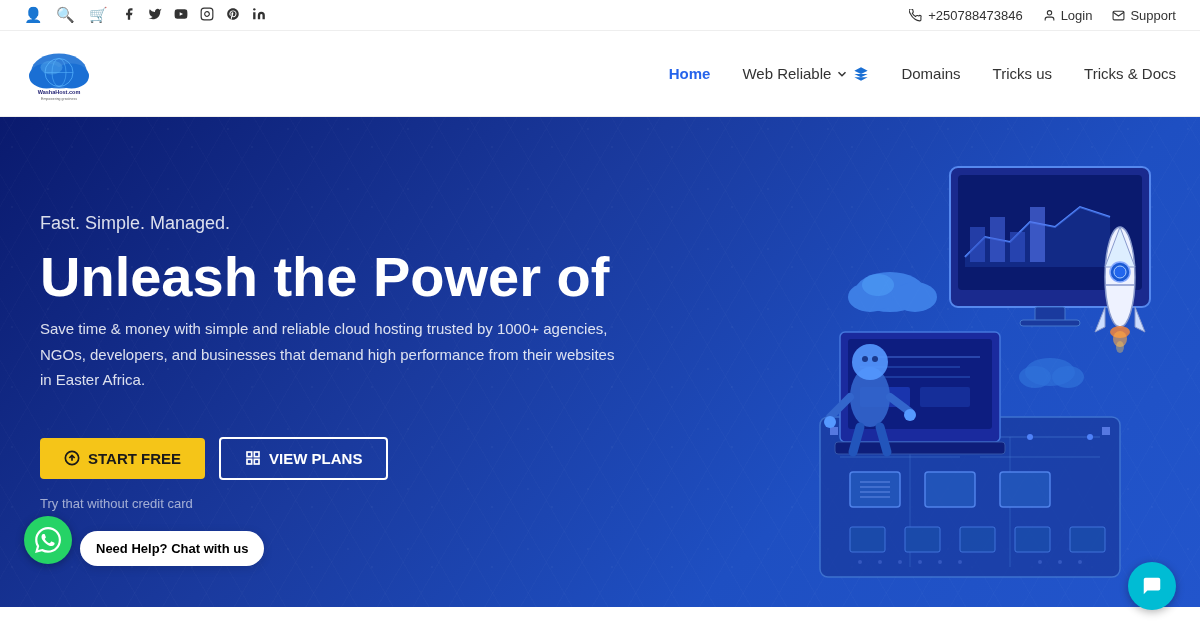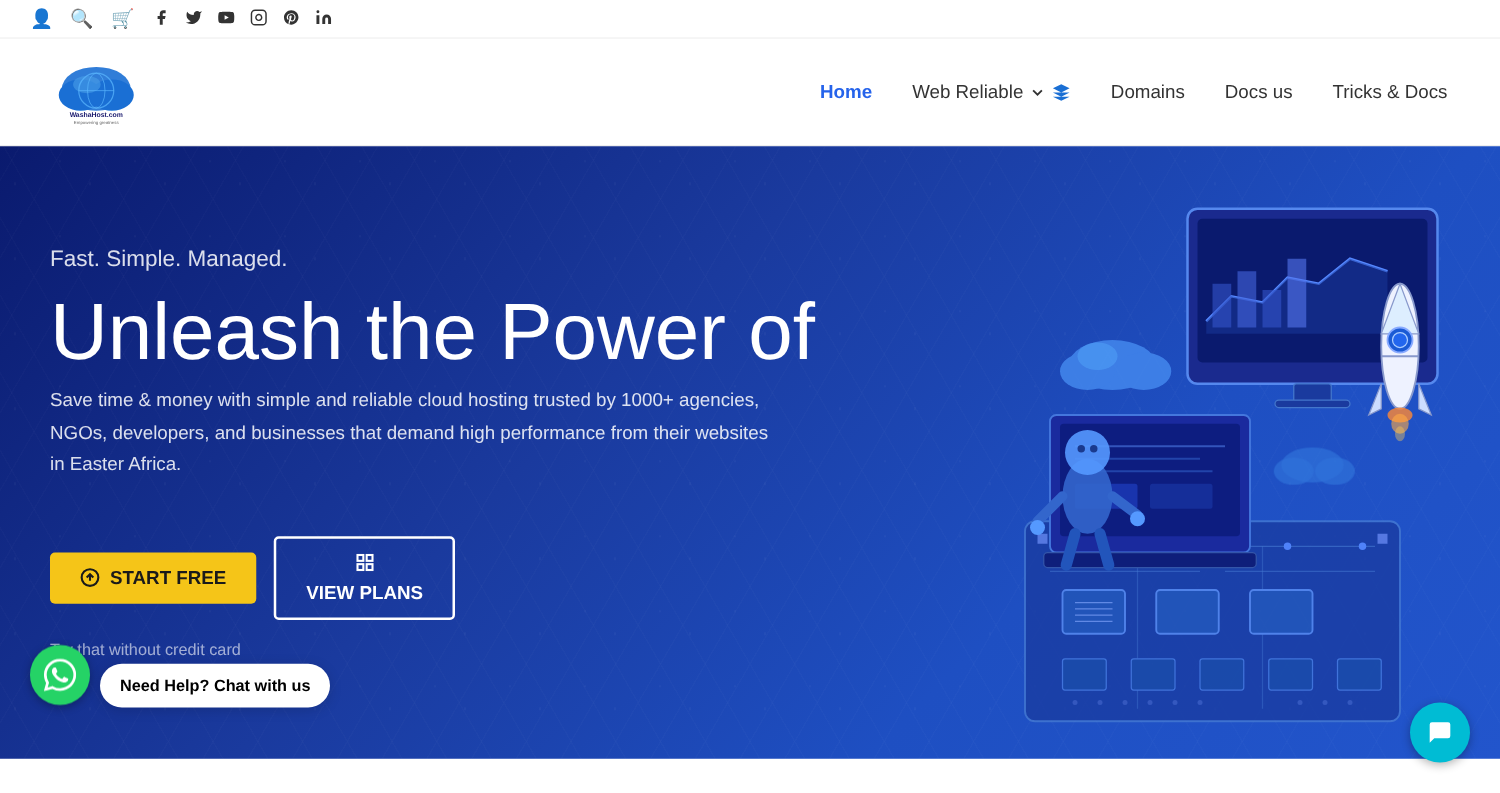--- a/index.html
+++ b/index.html
@@ -19,21 +19,21 @@
     .top-bar-right { display: flex; gap: 20px; align-items: center; color: #333; }
     .top-bar-icon { cursor: pointer; color: #333; font-size: 15px; }
     .top-bar-social { display: flex; gap: 12px; }
     .social-icon { font-size: 14px; color: #333; cursor: pointer; }
 
     
     .navbar {
       display: flex;
       justify-content: space-between;
       align-items: center;
-      padding: 10px 42px;
+      padding: 10px 24px;
       background: #fff;
       border-bottom: 1px solid #eee;
     }
     .logo-area { display: flex; align-items: center; gap: 8px; }
     .logo-img {
       width: 70px;
       height: 65px;
       display: flex;
       align-items: center;
       justify-content: center;
@@ -94,22 +94,22 @@
       position: relative;
       z-index: 2;
     }
     .hero-tagline {
       color: rgba(255,255,255,0.85);
       font-size: 18px;
       margin-bottom: 12px;
     }
     .hero-title {
       color: #fff;
-      font-size: 64px;
-      font-weight: 400;
+      font-size: 56px;
+      font-weight: 700;
       line-height: 1.1;
       margin-bottom: 8px;
     }
     .hero-desc {
       color: rgba(255,255,255,0.85);
       font-size: 15px;
       line-height: 1.7;
       max-width: 580px;
       margin-bottom: 44px;
     }
@@ -132,21 +132,20 @@
       color: #fff;
       border: 2px solid #fff;
       padding: 11px 24px;
       font-size: 15px;
       font-weight: 600;
       border-radius: 4px;
       cursor: pointer;
       display: flex;
       align-items: center;
       gap: 8px;
-      flex-direction: column;
     }
     .hero-note {
       color: rgba(255,255,255,0.6);
       font-size: 13px;
     }
 
     
     .hero-illustration {
       position: absolute;
       right: 20px;
@@ -251,20 +250,42 @@
             <path d="M12 2C6.48 2 2 6.48 2 12c0 4.24 2.65 7.86 6.39 9.29-.09-.78-.17-1.98.04-2.83.18-.76 1.22-5.17 1.22-5.17s-.31-.62-.31-1.55c0-1.45.84-2.54 1.89-2.54.89 0 1.32.67 1.32 1.48 0 .9-.57 2.25-.87 3.5-.25 1.04.52 1.89 1.54 1.89 1.85 0 3.09-2.38 3.09-5.19 0-2.14-1.44-3.75-4.04-3.75-2.94 0-4.77 2.19-4.77 4.64 0 .84.24 1.44.62 1.9.17.21.19.29.13.53-.04.17-.14.59-.18.75-.06.24-.24.33-.45.24-1.26-.52-1.84-1.91-1.84-3.47 0-2.57 2.17-5.66 6.47-5.66 3.47 0 5.74 2.52 5.74 5.23 0 3.58-1.98 6.27-4.9 6.27-.98 0-1.89-.53-2.21-1.12l-.62 2.42c-.21.82-.77 1.84-1.18 2.52.89.27 1.83.41 2.8.41 5.52 0 10-4.48 10-10S17.52 2 12 2z"></path>
           </svg>
       </span>
       <span class="social-icon">
         <svg width="14" height="14" viewBox="0 0 24 24" fill="currentColor">
             <path d="M16 8a6 6 0 016 6v7h-4v-7a2 2 0 00-2-2 2 2 0 00-2 2v7h-4v-7a6 6 0 016-6zM2 9h4v12H2z"></path>
             <circle cx="4" cy="4" r="2"></circle>
           </svg>
       </span>
     </div>
+  </div>
+  <div class="top-bar-right">
+    <span style="display:flex;align-items:center;gap:6px;">
+      <svg width="13" height="13" viewBox="0 0 24 24" fill="none" stroke="#333" stroke-width="2">
+          <path d="M22 16.92v3a2 2 0 01-2.18 2 19.79 19.79 0 01-8.63-3.07A19.5 19.5 0 013.07 9.81a19.79 19.79 0 01-3.07-8.63A2 2 0 012 0h3a2 2 0 012 1.72c.127.96.361 1.903.7 2.81a2 2 0 01-.45 2.11L6.09 7.91a16 16 0 006 6l1.27-1.27a2 2 0 012.11-.45c.907.339 1.85.573 2.81.7A2 2 0 0122 14.92z"></path>
+        </svg>
+      <span>+250788473846</span>
+    </span>
+    <span style="display:flex;align-items:center;gap:5px;cursor:pointer;">
+      <svg width="13" height="13" viewBox="0 0 24 24" fill="none" stroke="#333" stroke-width="2">
+          <path d="M20 21v-2a4 4 0 00-4-4H8a4 4 0 00-4 4v2"></path>
+          <circle cx="12" cy="7" r="4"></circle>
+        </svg>
+      <span>Login</span>
+    </span>
+    <span style="display:flex;align-items:center;gap:5px;cursor:pointer;">
+      <svg width="13" height="13" viewBox="0 0 24 24" fill="none" stroke="#333" stroke-width="2">
+          <path d="M4 4h16c1.1 0 2 .9 2 2v12c0 1.1-.9 2-2 2H4c-1.1 0-2-.9-2-2V6c0-1.1.9-2 2-2z"></path>
+          <polyline points="22,6 12,13 2,6"></polyline>
+        </svg>
+      <span>Support</span>
+    </span>
   </div>
 </div>
 
 <nav class="navbar">
   <div class="logo-area">
     <div class="logo-img">
 
       <svg width="70" height="65" viewBox="0 0 140 120" xmlns="http://www.w3.org/2000/svg">
 
         <ellipse cx="70" cy="55" rx="55" ry="35" fill="#1a6fd4" opacity="0.9"></ellipse>
@@ -287,21 +308,21 @@
     <a class="nav-item" style="display:flex;align-items:center;gap:4px;">
       <span>Web Reliable</span>
       <svg width="14" height="14" viewBox="0 0 24 24" fill="none" stroke="#333" stroke-width="2.5">
           <polyline points="6 9 12 15 18 9"></polyline>
         </svg>
       <svg width="16" height="16" viewBox="0 0 24 24" fill="#1a6fd4">
           <path d="M12 2L2 7l10 5 10-5-10-5zM2 17l10 5 10-5M2 12l10 5 10-5"></path>
         </svg>
     </a>
     <a class="nav-item">Domains</a>
-    <a class="nav-item">Docs us</a>
+    <a class="nav-item">Tricks us</a>
     <a class="nav-item">Tricks &amp; Docs</a>
   </div>
 </nav>
 
 <section class="hero">
   <div class="hero-bg-pattern"></div>
   <div class="hero-content">
     <p class="hero-tagline">Fast. Simple. Managed.</p>
     <h1 class="hero-title">
       <span>Unleash the Power of</span><br>

